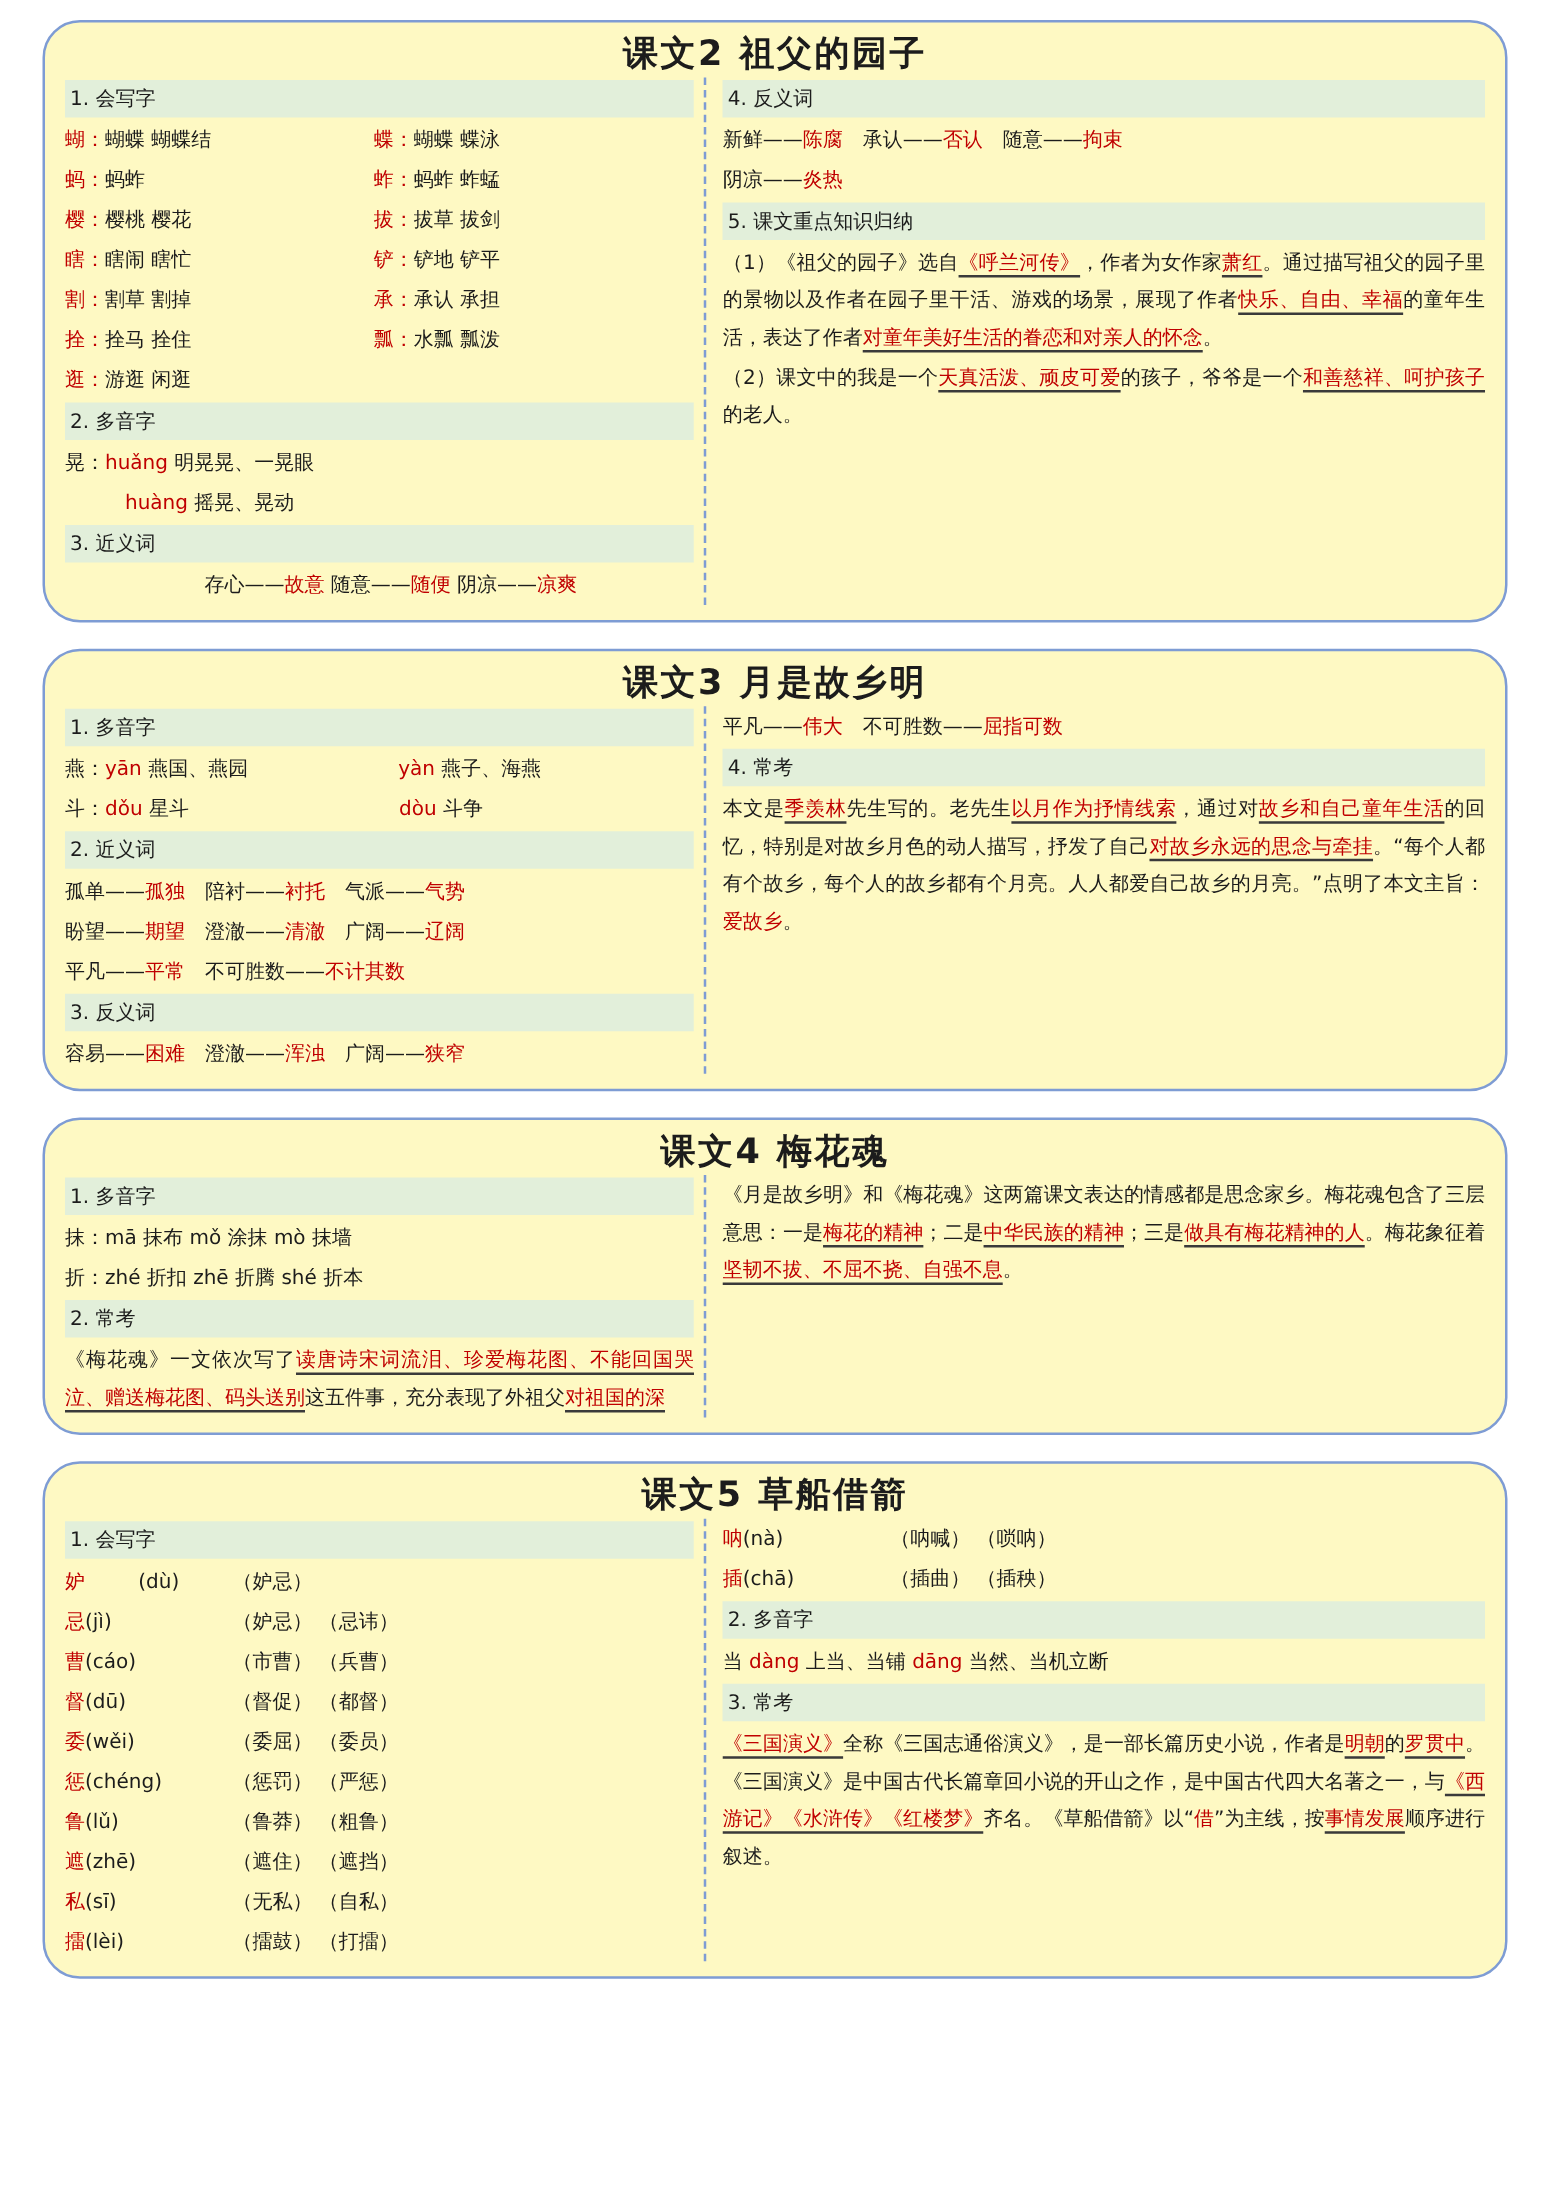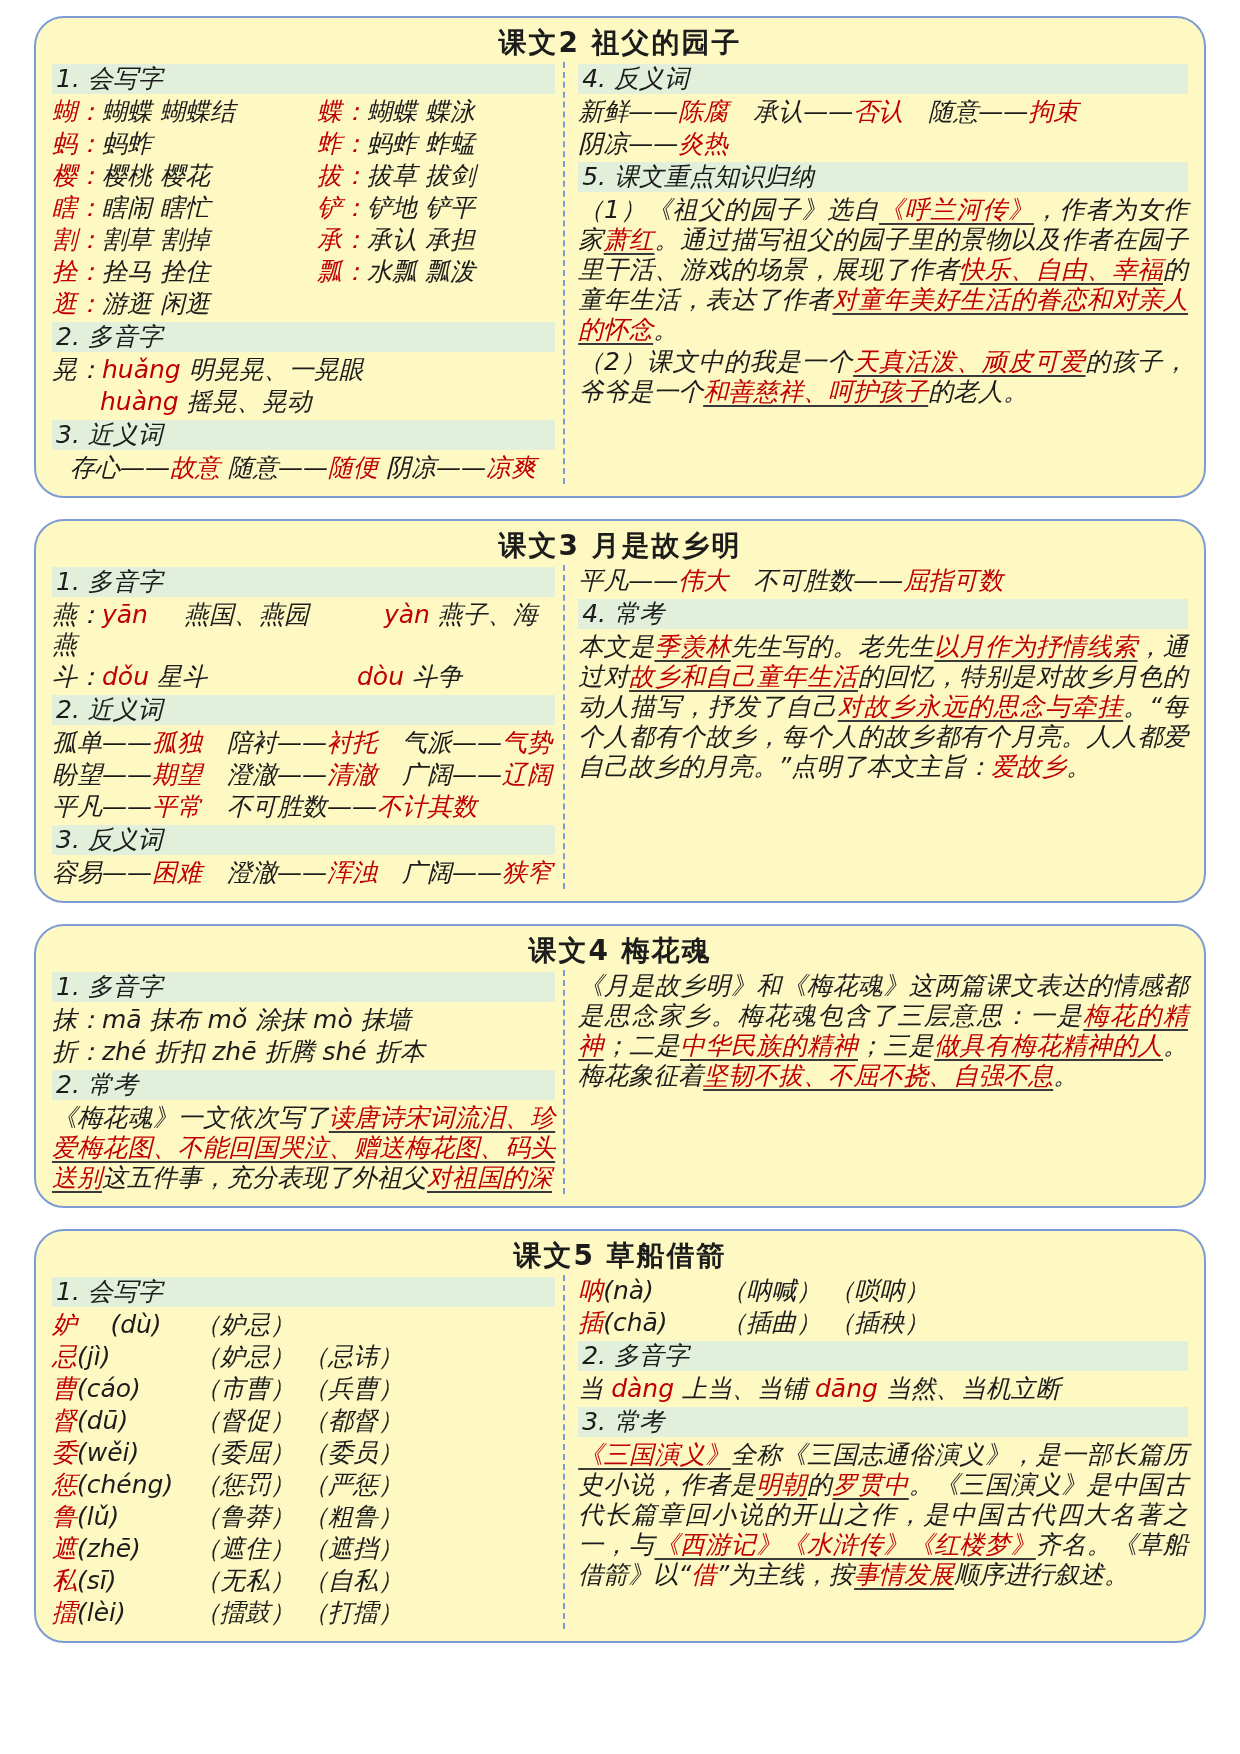--- a/index.html
+++ b/index.html
@@ -2,21 +2,21 @@
 <html style="--blue: #7e9cd4; --green: #e2efda; --red: #c00000; --ink: #1c1c1c;"><head>
 <meta charset="utf-8">
 <style>
   :root{ --blue:#7e9cd4; --green:#e2efda; --red:#c00000; --ink:#1c1c1c; }
   html,body{margin:0;padding:0;background:#ffffff;}
   body{width:1240px;height:1754px;font-family:"DejaVu Sans","Liberation Sans",sans-serif;color:var(--ink);}
   .page{padding:16px 34px 0 34px;box-sizing:border-box;}
   .box{border:2.5px solid var(--blue);border-radius:30px;padding:6px 16px 12px 16px;margin-bottom:21px;background:#fef9c3;box-sizing:border-box;}
   .title{text-align:center;font-weight:bold;font-size:28px;line-height:38px;letter-spacing:2px;}
   .cols{display:flex;align-items:stretch;}
-  .col{font-size:25px;line-height:30px;box-sizing:border-box;font-style:italic;}
+  .col{font-size:16px;line-height:30px;box-sizing:border-box;}
   .col-left{width:45%;padding-right:8px;}
   .col-right{width:55%;border-left:2px dashed var(--blue);padding-left:13px;}
   .hdr{background:var(--green);padding:0 4px;margin:2px 0;}
   .line{padding:1px 0;}
   .just{text-align:justify;}
   .seg{white-space:pre-wrap;}
   .seg.k{color:var(--ink);}
   .seg.r{color:var(--red);}
   .seg.u{color:var(--red);text-decoration:underline;text-decoration-color:#3a3a3a;text-decoration-thickness:1.6px;text-underline-offset:5px;}
   .cell{display:inline-block;}
@@ -34,38 +34,38 @@
           <div class="line"><span class="seg r">蚂：</span><span class="seg k cell" style="min-width: 215px;">蚂蚱</span><span class="seg r">蚱：</span><span class="seg k">蚂蚱 蚱蜢</span></div>
           <div class="line"><span class="seg r">樱：</span><span class="seg k cell" style="min-width: 215px;">樱桃 樱花</span><span class="seg r">拔：</span><span class="seg k">拔草 拔剑</span></div>
           <div class="line"><span class="seg r">瞎：</span><span class="seg k cell" style="min-width: 215px;">瞎闹 瞎忙</span><span class="seg r">铲：</span><span class="seg k">铲地 铲平</span></div>
           <div class="line"><span class="seg r">割：</span><span class="seg k cell" style="min-width: 215px;">割草 割掉</span><span class="seg r">承：</span><span class="seg k">承认 承担</span></div>
           <div class="line"><span class="seg r">拴：</span><span class="seg k cell" style="min-width: 215px;">拴马 拴住</span><span class="seg r">瓢：</span><span class="seg k">水瓢 瓢泼</span></div>
           <div class="line"><span class="seg r">逛：</span><span class="seg k">游逛 闲逛</span></div>
           <div class="hdr">2. 多音字</div>
           <div class="line"><span class="seg k">晃：</span><span class="seg r">huǎng </span><span class="seg k">明晃晃、一晃眼</span></div>
           <div class="line" style="padding-left: 48px;"><span class="seg r">huàng </span><span class="seg k">摇晃、晃动</span></div>
           <div class="hdr">3. 近义词</div>
-          <div class="line" style="padding-left: 18px;"><span class="seg k">存心——</span><span class="seg r">故意</span><span class="seg k"> 随意——</span><span class="seg r">随便</span><span class="seg k"> 阴凉——</span><span class="seg r">凉爽</span></div>
+          <div class="line" style="padding-left: 18px; text-align: center;"><span class="seg k">存心——</span><span class="seg r">故意</span><span class="seg k"> 随意——</span><span class="seg r">随便</span><span class="seg k"> 阴凉——</span><span class="seg r">凉爽</span></div>
         </div>
       <div class="col col-right">
           <div class="hdr">4. 反义词</div>
           <div class="line"><span class="seg k">新鲜——</span><span class="seg r">陈腐</span><span class="seg k">　承认——</span><span class="seg r">否认</span><span class="seg k">　随意——</span><span class="seg r">拘束</span></div>
           <div class="line"><span class="seg k">阴凉——</span><span class="seg r">炎热</span></div>
           <div class="hdr">5. 课文重点知识归纳</div>
           <div class="line just"><span class="seg k">（1）《祖父的园子》选自</span><span class="seg u">《呼兰河传》</span><span class="seg k">，作者为女作家</span><span class="seg u">萧红</span><span class="seg k">。通过描写祖父的园子里的景物以及作者在园子里干活、游戏的场景，展现了作者</span><span class="seg u">快乐、自由、幸福</span><span class="seg k">的童年生活，表达了作者</span><span class="seg u">对童年美好生活的眷恋和对亲人的怀念</span><span class="seg k">。</span></div>
           <div class="line just"><span class="seg k">（2）课文中的我是一个</span><span class="seg u">天真活泼、顽皮可爱</span><span class="seg k">的孩子，爷爷是一个</span><span class="seg u">和善慈祥、呵护孩子</span><span class="seg k">的老人。</span></div>
         </div>
     </div>
   </section>
     <section class="box">
     <div class="title">课文3 月是故乡明</div>
     <div class="cols">
       <div class="col col-left">
           <div class="hdr">1. 多音字</div>
-          <div class="line"><span class="seg k">燕：</span><span class="seg r">yān </span><span class="seg k cell" style="min-width: 200px; margin-left: 28px;">燕国、燕园</span><span class="seg r">yàn </span><span class="seg k">燕子、海燕</span></div>
+          <div class="line"><span class="seg k">燕：</span><span class="seg r">yān </span><span class="seg k cell" style="min-width: 200px;">燕国、燕园</span><span class="seg r">yàn </span><span class="seg k">燕子、海燕</span></div>
           <div class="line"><span class="seg k">斗：</span><span class="seg r">dǒu </span><span class="seg k cell" style="min-width: 200px;">星斗</span><span class="seg r">dòu </span><span class="seg k">斗争</span></div>
           <div class="hdr">2. 近义词</div>
           <div class="line"><span class="seg k">孤单——</span><span class="seg r">孤独</span><span class="seg k">　陪衬——</span><span class="seg r">衬托</span><span class="seg k">　气派——</span><span class="seg r">气势</span></div>
           <div class="line"><span class="seg k">盼望——</span><span class="seg r">期望</span><span class="seg k">　澄澈——</span><span class="seg r">清澈</span><span class="seg k">　广阔——</span><span class="seg r">辽阔</span></div>
           <div class="line"><span class="seg k">平凡——</span><span class="seg r">平常</span><span class="seg k">　不可胜数——</span><span class="seg r">不计其数</span></div>
           <div class="hdr">3. 反义词</div>
           <div class="line"><span class="seg k">容易——</span><span class="seg r">困难</span><span class="seg k">　澄澈——</span><span class="seg r">浑浊</span><span class="seg k">　广阔——</span><span class="seg r">狭窄</span></div>
         </div>
       <div class="col col-right">
           <div class="line"><span class="seg k">平凡——</span><span class="seg r">伟大</span><span class="seg k">　不可胜数——</span><span class="seg r">屈指可数</span></div>

